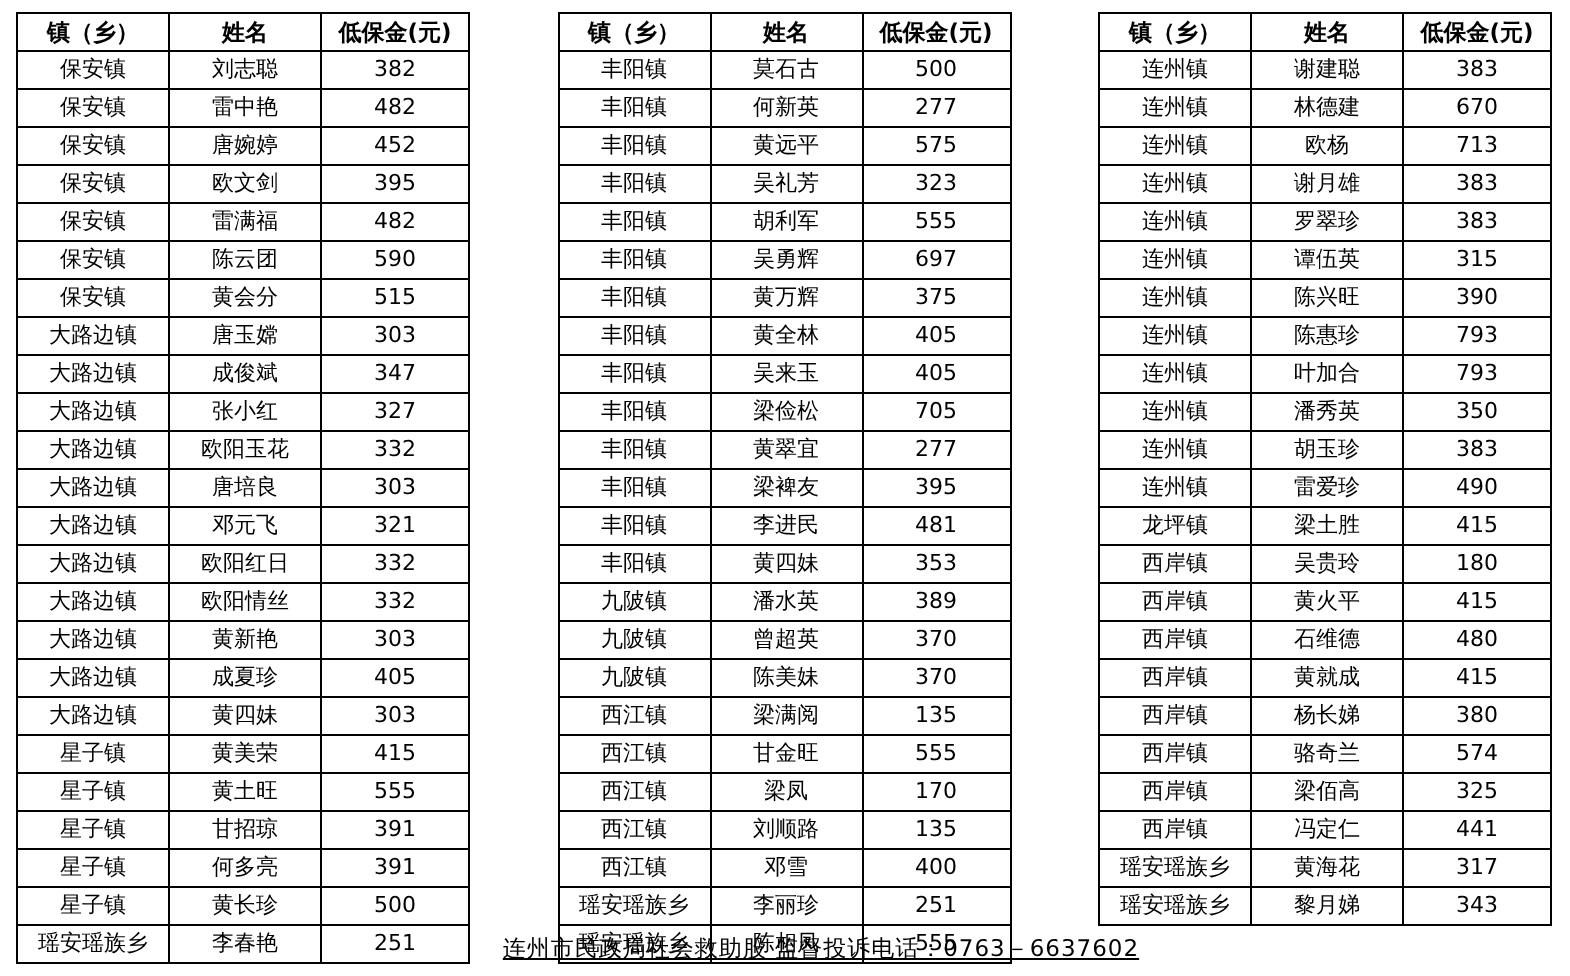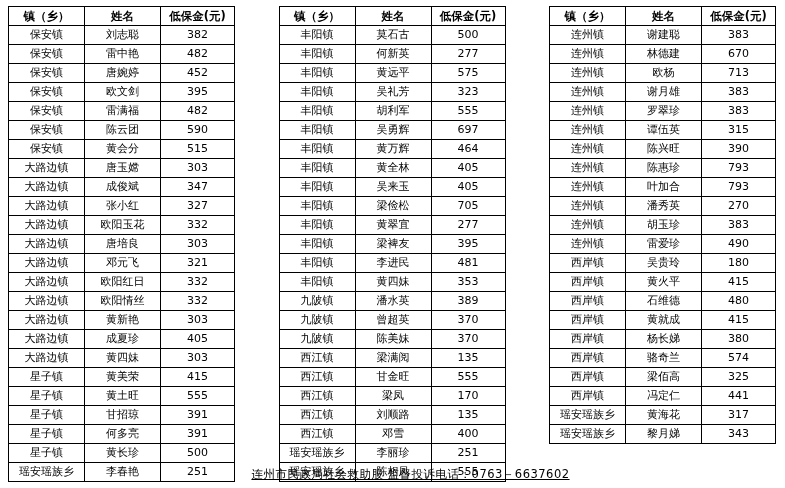--- a/index.html
+++ b/index.html
@@ -246,21 +246,21 @@
             <td class="amt">555</td>
           </tr>
         <tr>
             <td>丰阳镇</td>
             <td>吴勇辉</td>
             <td class="amt">697</td>
           </tr>
         <tr>
             <td>丰阳镇</td>
             <td>黄万辉</td>
-            <td class="amt">464</td>
+            <td class="amt">375</td>
           </tr>
         <tr>
             <td>丰阳镇</td>
             <td>黄全林</td>
             <td class="amt">405</td>
           </tr>
         <tr>
             <td>丰阳镇</td>
             <td>吴来玉</td>
             <td class="amt">405</td>
@@ -398,31 +398,36 @@
             <td class="amt">793</td>
           </tr>
         <tr>
             <td>连州镇</td>
             <td>叶加合</td>
             <td class="amt">793</td>
           </tr>
         <tr>
             <td>连州镇</td>
             <td>潘秀英</td>
-            <td class="amt">270</td>
+            <td class="amt">350</td>
           </tr>
         <tr>
             <td>连州镇</td>
             <td>胡玉珍</td>
             <td class="amt">383</td>
           </tr>
         <tr>
             <td>连州镇</td>
             <td>雷爱珍</td>
             <td class="amt">490</td>
+          </tr>
+        <tr>
+            <td>龙坪镇</td>
+            <td>梁土胜</td>
+            <td class="amt">415</td>
           </tr>
         <tr>
             <td>西岸镇</td>
             <td>吴贵玲</td>
             <td class="amt">180</td>
           </tr>
         <tr>
             <td>西岸镇</td>
             <td>黄火平</td>
             <td class="amt">415</td>

